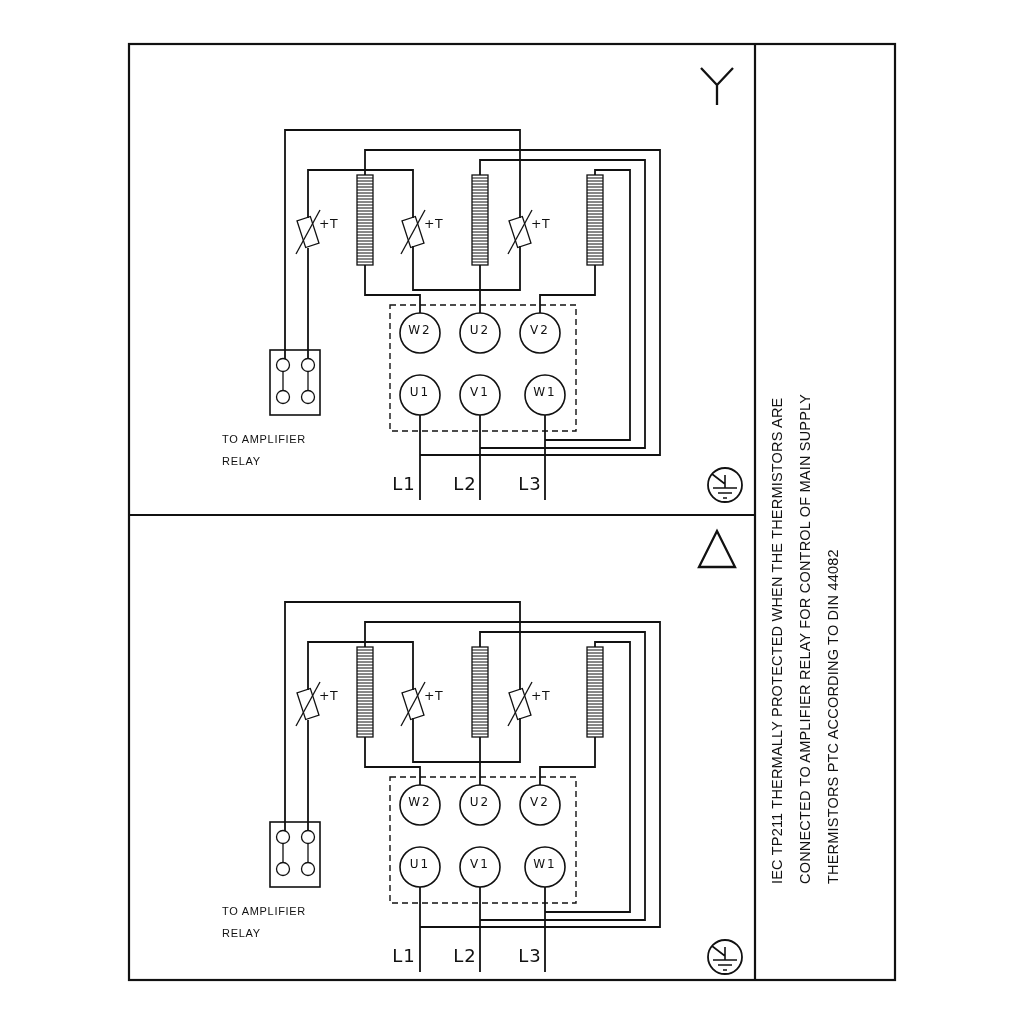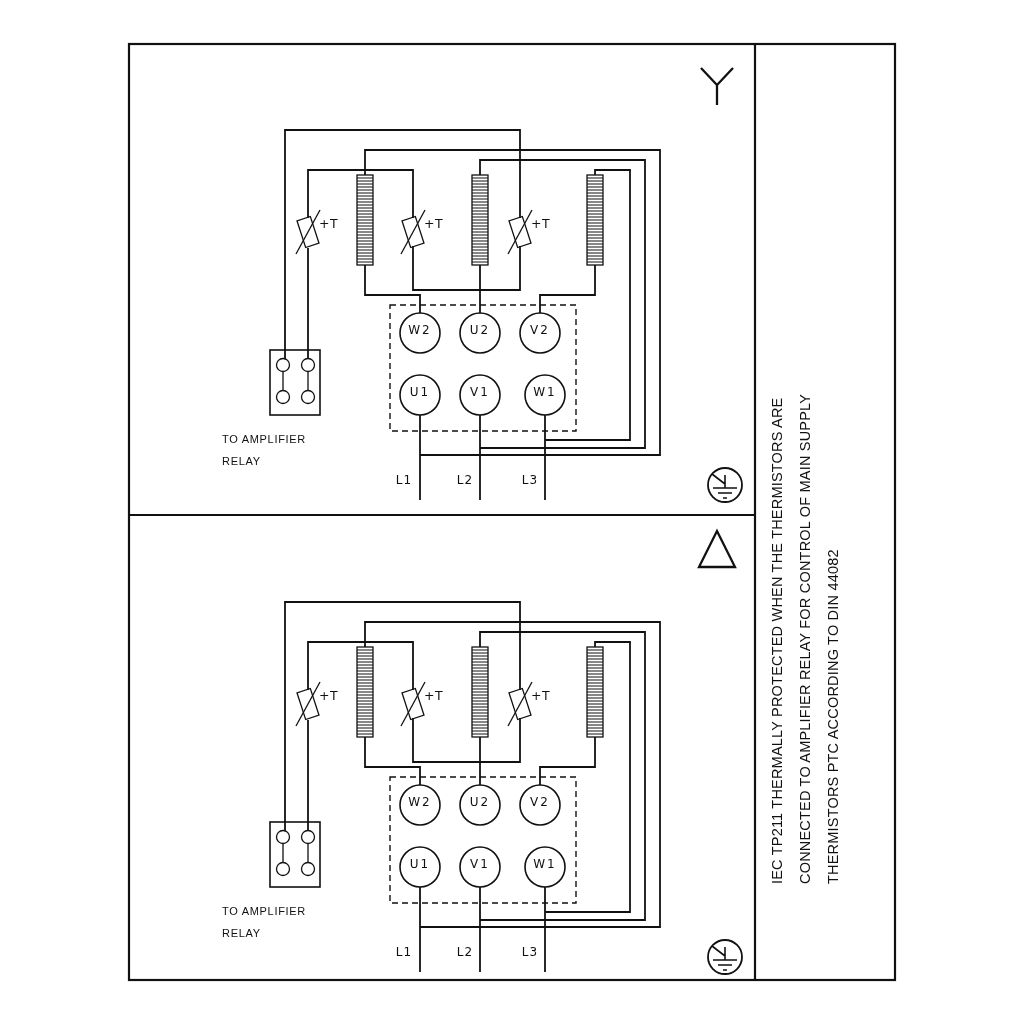--- a/index.html
+++ b/index.html
@@ -6,21 +6,21 @@
   html,body{margin:0;padding:0;overflow:hidden;}
   body{
     width:1024px;height:1024px;background:#ffffff;
     font-family:"Liberation Sans", sans-serif;color:#111111;
     position:relative;
   }
   .page{position:absolute;left:0;top:0;width:1024px;height:1024px;background:#ffffff;}
   #diagram-svg{position:absolute;left:0;top:0;}
   .lbl{position:absolute;white-space:nowrap;color:#111111;}
   .term{font-size:12px;letter-spacing:2px;transform:translateX(-50%);font-family:"DejaVu Sans",sans-serif;}
-  .supply{font-size:12px;letter-spacing:1px;transform:translateX(-50%);font-family:"DejaVu Sans",sans-serif;}
+  .supply{font-size:18px;letter-spacing:1px;transform:translateX(-50%);font-family:"DejaVu Sans",sans-serif;}
   .pt{font-size:12.5px;letter-spacing:.5px;font-family:"DejaVu Sans",sans-serif;}
   .relay{font-size:11px;letter-spacing:.7px;}
   .sidenote{
     position:absolute;left:545px;top:582px;width:520px;height:84px;
     transform:rotate(-90deg);
     font-size:14.5px;letter-spacing:.2px;line-height:28px;color:#111111;
   }
   .sidenote div{white-space:nowrap;}
 </style>
 </head>

